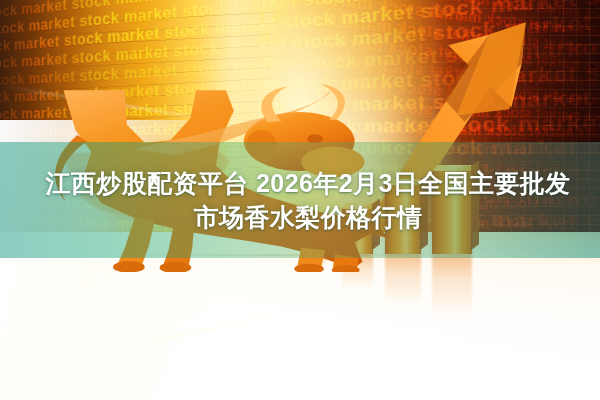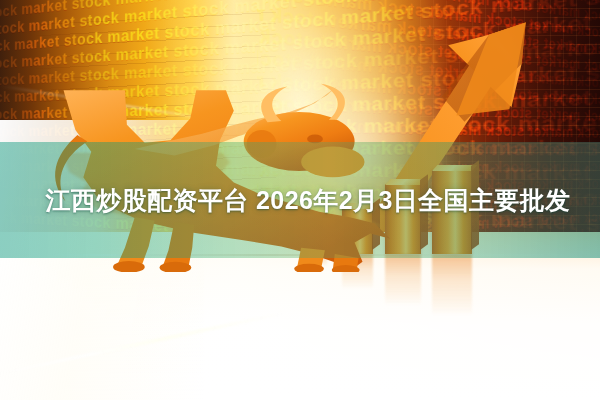--- a/index.html
+++ b/index.html
@@ -462,15 +462,16 @@
     </svg>
   </div>
 
   <div class="streak"></div>
 
   <div class="caption-band"></div>
   <div class="caption-band-2"></div>
 
   <div class="caption">
     <div class="line l1">江西炒股配资平台 2026年2月3日全国主要批发</div>
+    <div class="line l2">市场香水梨价格行情</div>
   </div>
 
 </div>
 
 </body></html>

